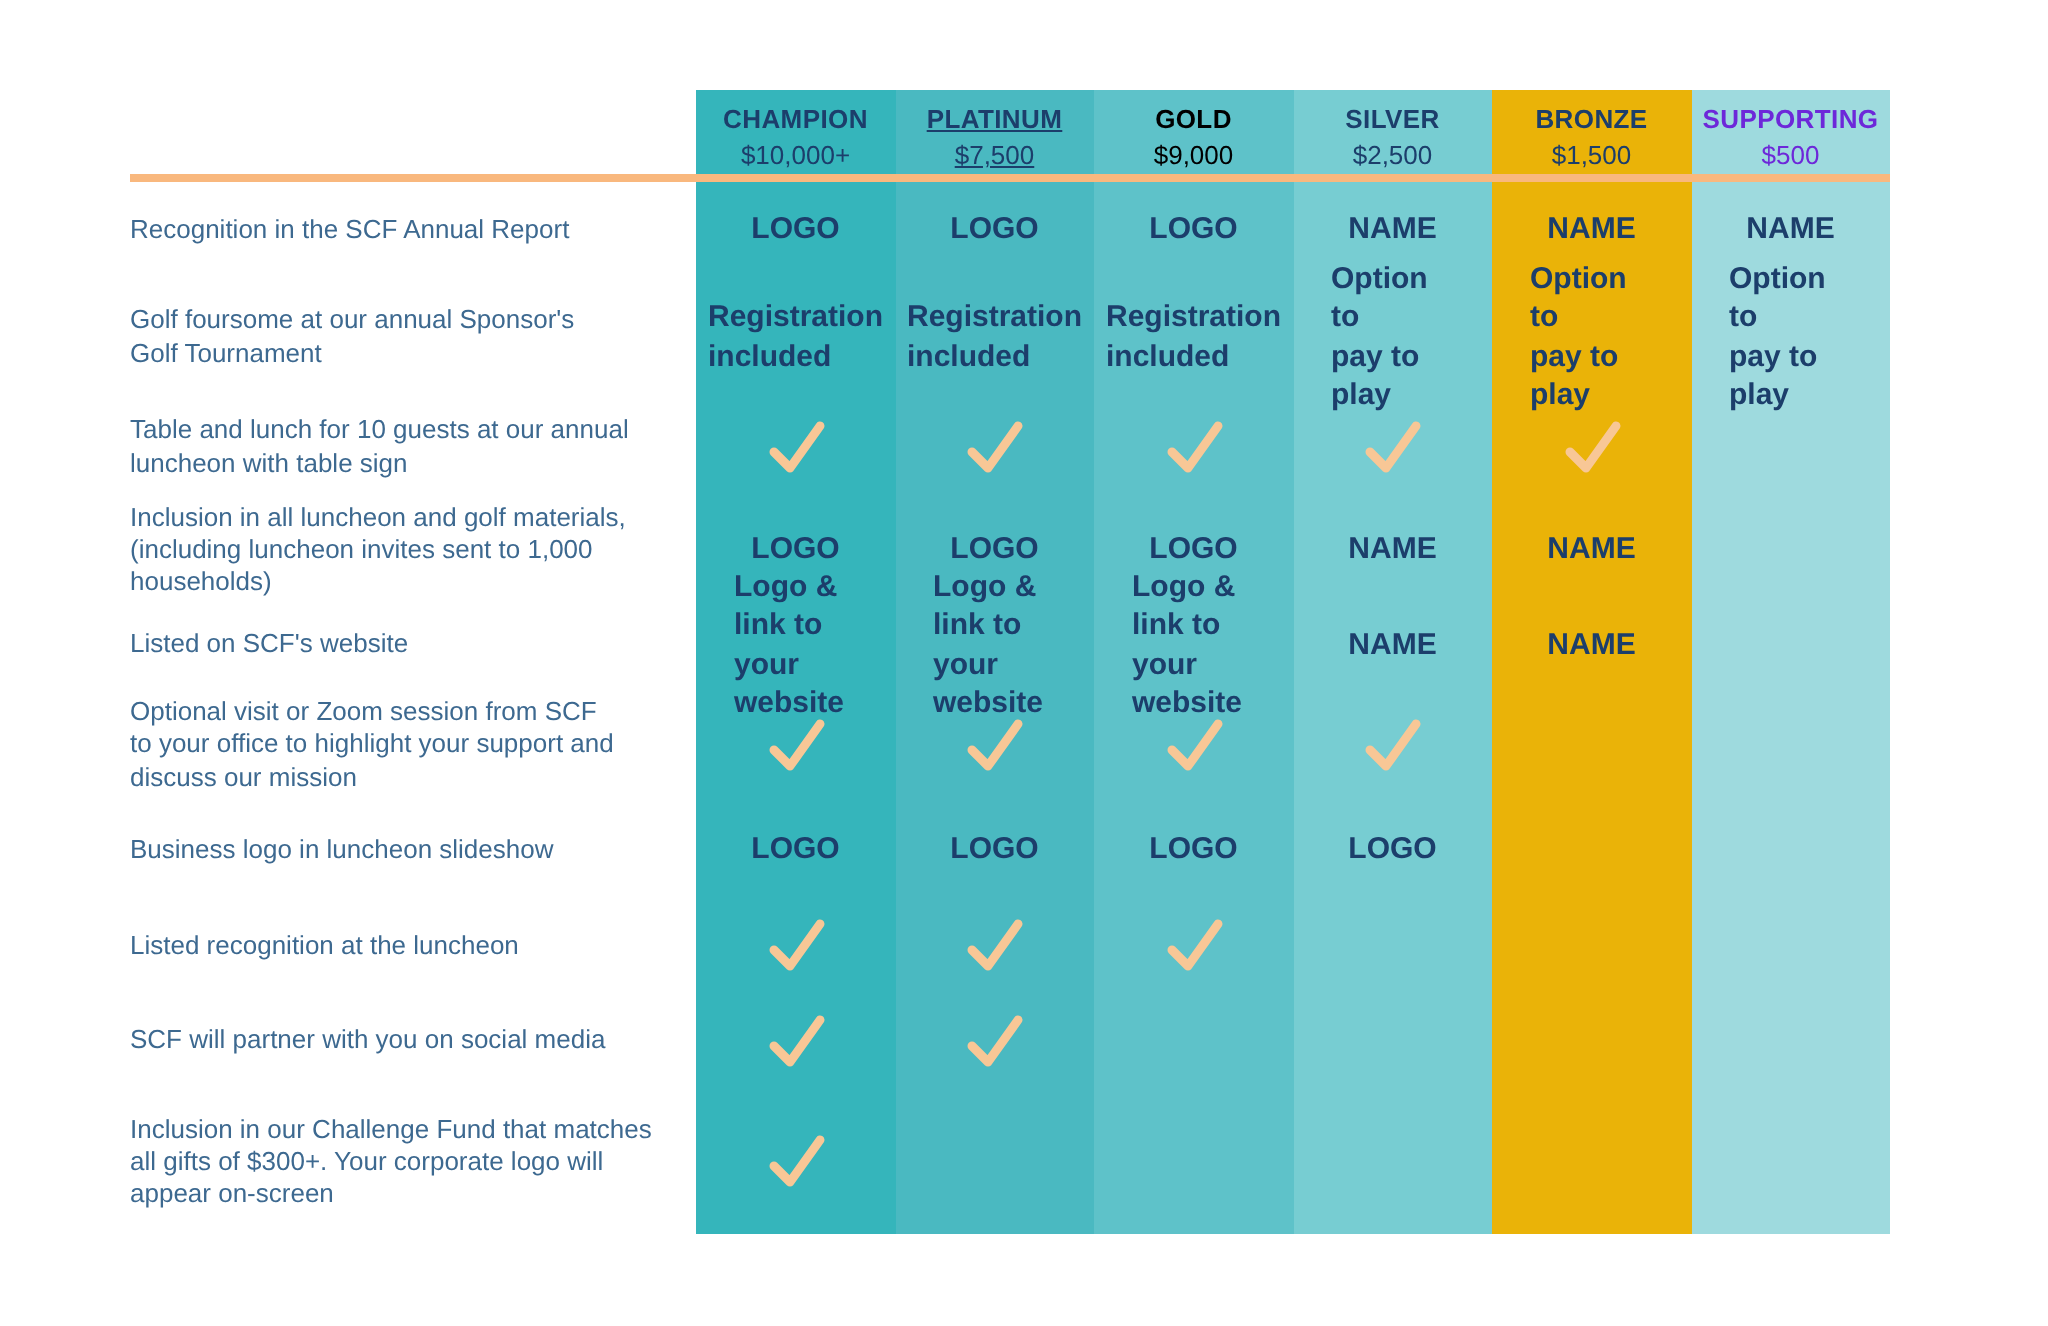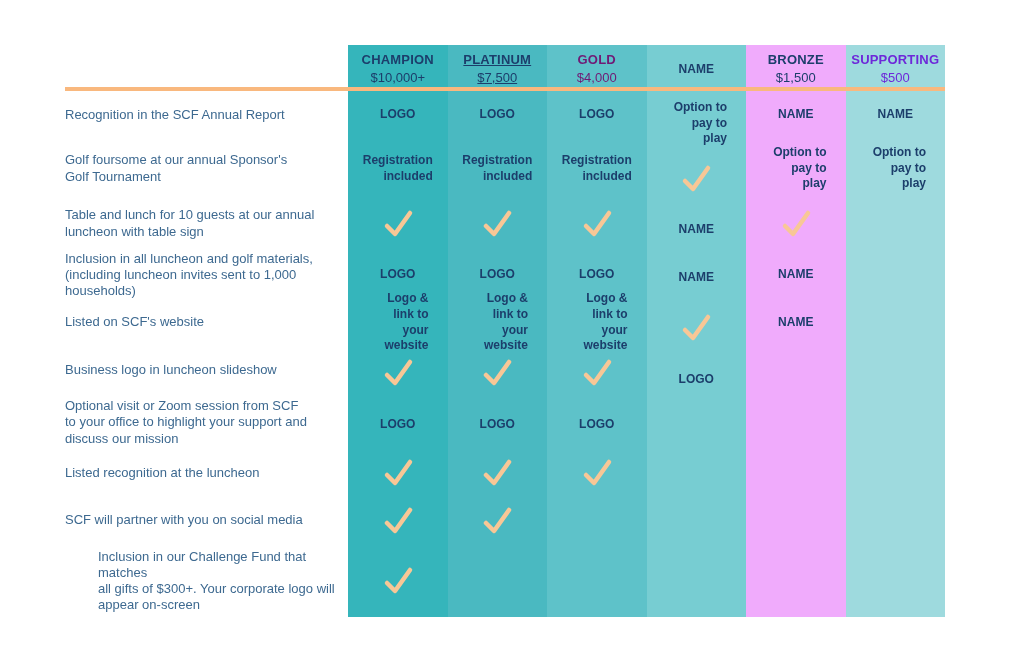--- a/index.html
+++ b/index.html
@@ -58,23 +58,23 @@
   .tier-price {
     display: block;
     font-size: 13px;
     margin-top: 3px;
   }
   .cell {
     box-sizing: border-box;
     display: flex;
     align-items: center;
     justify-content: center;
-    text-align: right;
+    text-align: left;
     padding: 0 19px;
-    font-size: 12px;
+    font-size: 15px;
     font-weight: bold;
     line-height: 1.3;
     white-space: pre-line;
   }
   .check-icon { display: block; }
 </style>
 </head>
 <body>
 
 <div class="page">
@@ -82,27 +82,27 @@
   <div class="labels" id="labels">
       <div class="benefit-label" style="height: 50px; color: rgb(61, 105, 144);">Recognition in the SCF Annual Report</div>
       <div class="benefit-label" style="height: 57px; color: rgb(61, 105, 144);">Golf foursome at our annual Sponsor's
 Golf Tournament</div>
       <div class="benefit-label" style="height: 53px; color: rgb(61, 105, 144);">Table and lunch for 10 guests at our annual
 luncheon with table sign</div>
       <div class="benefit-label" style="height: 50px; color: rgb(61, 105, 144);">Inclusion in all luncheon and golf materials,
 (including luncheon invites sent to 1,000
 households)</div>
       <div class="benefit-label" style="height: 45px; color: rgb(61, 105, 144);">Listed on SCF's website</div>
-      <div class="benefit-label" style="height: 50px; color: rgb(61, 105, 144);">Business logo in luncheon slideshow</div>
       <div class="benefit-label" style="height: 55px; color: rgb(61, 105, 144);">Optional visit or Zoom session from SCF
 to your office to highlight your support and
 discuss our mission</div>
+      <div class="benefit-label" style="height: 50px; color: rgb(61, 105, 144);">Business logo in luncheon slideshow</div>
       <div class="benefit-label" style="height: 46px; color: rgb(61, 105, 144);">Listed recognition at the luncheon</div>
       <div class="benefit-label" style="height: 49px; color: rgb(61, 105, 144);">SCF will partner with you on social media</div>
-      <div class="benefit-label" style="height: 72px; color: rgb(61, 105, 144); margin-left: 33px;">Inclusion in our Challenge Fund that matches
+      <div class="benefit-label" style="height: 72px; color: rgb(61, 105, 144);">Inclusion in our Challenge Fund that matches
 all gifts of $300+. Your corporate logo will
 appear on-screen</div>
     </div>
   <div class="tiers" id="tiers">
       <div class="tier-col" style="background: rgb(53, 181, 187);">
         <div class="tier-header" style="color: rgb(28, 62, 107);">
           <span class="tier-name">CHAMPION</span>
           <span class="tier-price">$10,000+</span>
         </div>
         <div class="cell" style="height: 50px; color: rgb(28, 62, 107);">LOGO</div>
@@ -147,56 +147,60 @@
           </svg></div>
         <div class="cell" style="height: 50px; color: rgb(28, 62, 107);">LOGO</div>
         <div class="cell" style="height: 46px; color: rgb(28, 62, 107);"><svg width="34" height="30" viewBox="0 0 34 30" class="check-icon">
             <path d="M6 17 L14 25 L29 4" fill="none" stroke="#f8c796" stroke-width="4.5" stroke-linecap="round" stroke-linejoin="round"></path>
           </svg></div>
         <div class="cell" style="height: 49px; color: rgb(28, 62, 107);"><svg width="34" height="30" viewBox="0 0 34 30" class="check-icon">
             <path d="M6 17 L14 25 L29 4" fill="none" stroke="#f8c796" stroke-width="4.5" stroke-linecap="round" stroke-linejoin="round"></path>
           </svg></div>
       </div>
       <div class="tier-col" style="background: rgb(94, 194, 201);">
-        <div class="tier-header" style="color: #701a75;">
+        <div class="tier-header" style="color: #000000;">
           <span class="tier-name">GOLD</span>
-          <span class="tier-price">$4,000</span>
+          <span class="tier-price">$9,000</span>
         </div>
         <div class="cell" style="height: 50px; color: rgb(28, 62, 107);">LOGO</div>
         <div class="cell" style="height: 57px; color: rgb(28, 62, 107);">Registration
 included</div>
         <div class="cell" style="height: 53px; color: rgb(28, 62, 107);"><svg width="34" height="30" viewBox="0 0 34 30" class="check-icon">
             <path d="M6 17 L14 25 L29 4" fill="none" stroke="#f8c796" stroke-width="4.5" stroke-linecap="round" stroke-linejoin="round"></path>
           </svg></div>
         <div class="cell" style="height: 50px; color: rgb(28, 62, 107);">LOGO</div>
         <div class="cell" style="height: 45px; color: rgb(28, 62, 107);">Logo &amp; link to
 your website</div>
         <div class="cell" style="height: 55px; color: rgb(28, 62, 107);"><svg width="34" height="30" viewBox="0 0 34 30" class="check-icon">
             <path d="M6 17 L14 25 L29 4" fill="none" stroke="#f8c796" stroke-width="4.5" stroke-linecap="round" stroke-linejoin="round"></path>
           </svg></div>
         <div class="cell" style="height: 50px; color: rgb(28, 62, 107);">LOGO</div>
         <div class="cell" style="height: 46px; color: rgb(28, 62, 107);"><svg width="34" height="30" viewBox="0 0 34 30" class="check-icon">
             <path d="M6 17 L14 25 L29 4" fill="none" stroke="#f8c796" stroke-width="4.5" stroke-linecap="round" stroke-linejoin="round"></path>
           </svg></div>
       </div>
       <div class="tier-col" style="background: rgb(119, 205, 210);">
+        <div class="tier-header" style="color: rgb(28, 62, 107);">
+          <span class="tier-name">SILVER</span>
+          <span class="tier-price">$2,500</span>
+        </div>
         <div class="cell" style="height: 50px; color: rgb(28, 62, 107);">NAME</div>
         <div class="cell" style="height: 57px; color: rgb(28, 62, 107);">Option to
 pay to play</div>
         <div class="cell" style="height: 53px; color: rgb(28, 62, 107);"><svg width="34" height="30" viewBox="0 0 34 30" class="check-icon">
             <path d="M6 17 L14 25 L29 4" fill="none" stroke="#f8c796" stroke-width="4.5" stroke-linecap="round" stroke-linejoin="round"></path>
           </svg></div>
         <div class="cell" style="height: 50px; color: rgb(28, 62, 107);">NAME</div>
         <div class="cell" style="height: 45px; color: rgb(28, 62, 107);">NAME</div>
         <div class="cell" style="height: 55px; color: rgb(28, 62, 107);"><svg width="34" height="30" viewBox="0 0 34 30" class="check-icon">
             <path d="M6 17 L14 25 L29 4" fill="none" stroke="#f8c796" stroke-width="4.5" stroke-linecap="round" stroke-linejoin="round"></path>
           </svg></div>
         <div class="cell" style="height: 50px; color: rgb(28, 62, 107);">LOGO</div>
       </div>
-      <div class="tier-col" style="background: #f0abfc;">
+      <div class="tier-col" style="background: #eab308;">
         <div class="tier-header" style="color: rgb(28, 62, 107);">
           <span class="tier-name">BRONZE</span>
           <span class="tier-price">$1,500</span>
         </div>
         <div class="cell" style="height: 50px; color: rgb(28, 62, 107);">NAME</div>
         <div class="cell" style="height: 57px; color: rgb(28, 62, 107);">Option to
 pay to play</div>
         <div class="cell" style="height: 53px; color: rgb(28, 62, 107);"><svg width="34" height="30" viewBox="0 0 34 30" class="check-icon">
             <path d="M6 17 L14 25 L29 4" fill="none" stroke="#f8c796" stroke-width="4.5" stroke-linecap="round" stroke-linejoin="round"></path>
           </svg></div>

